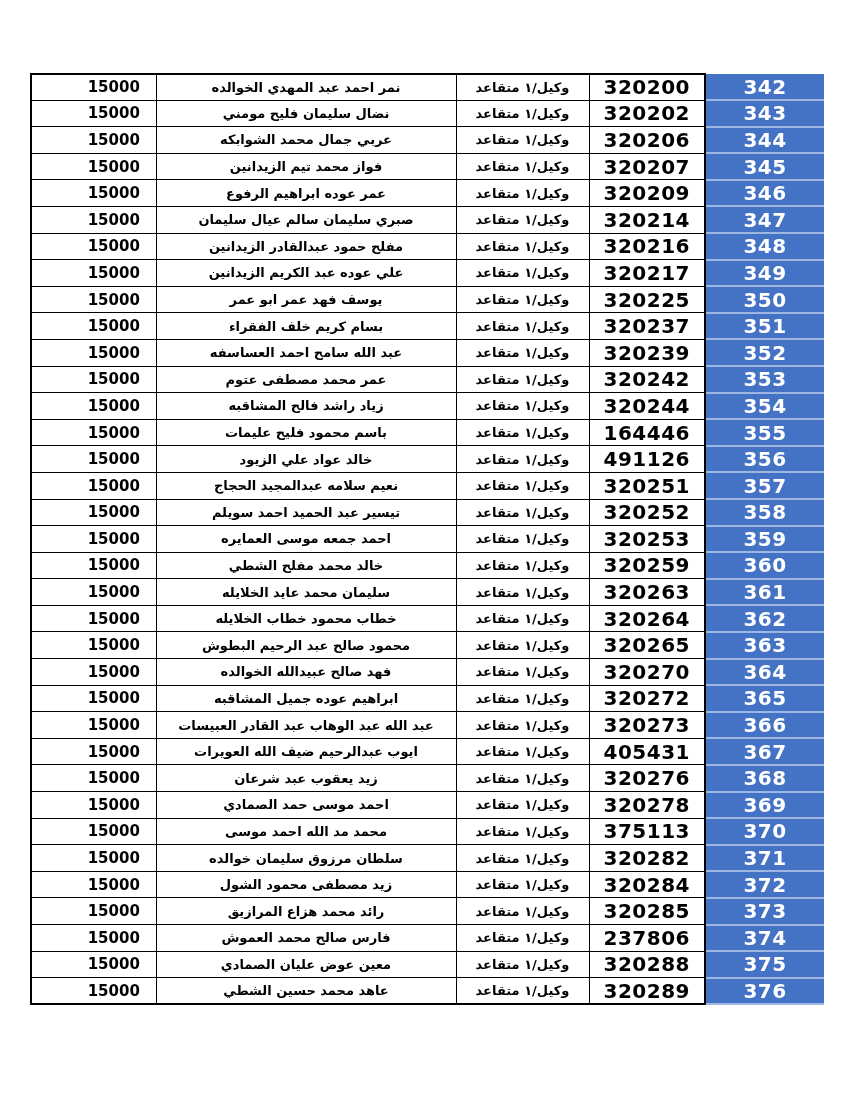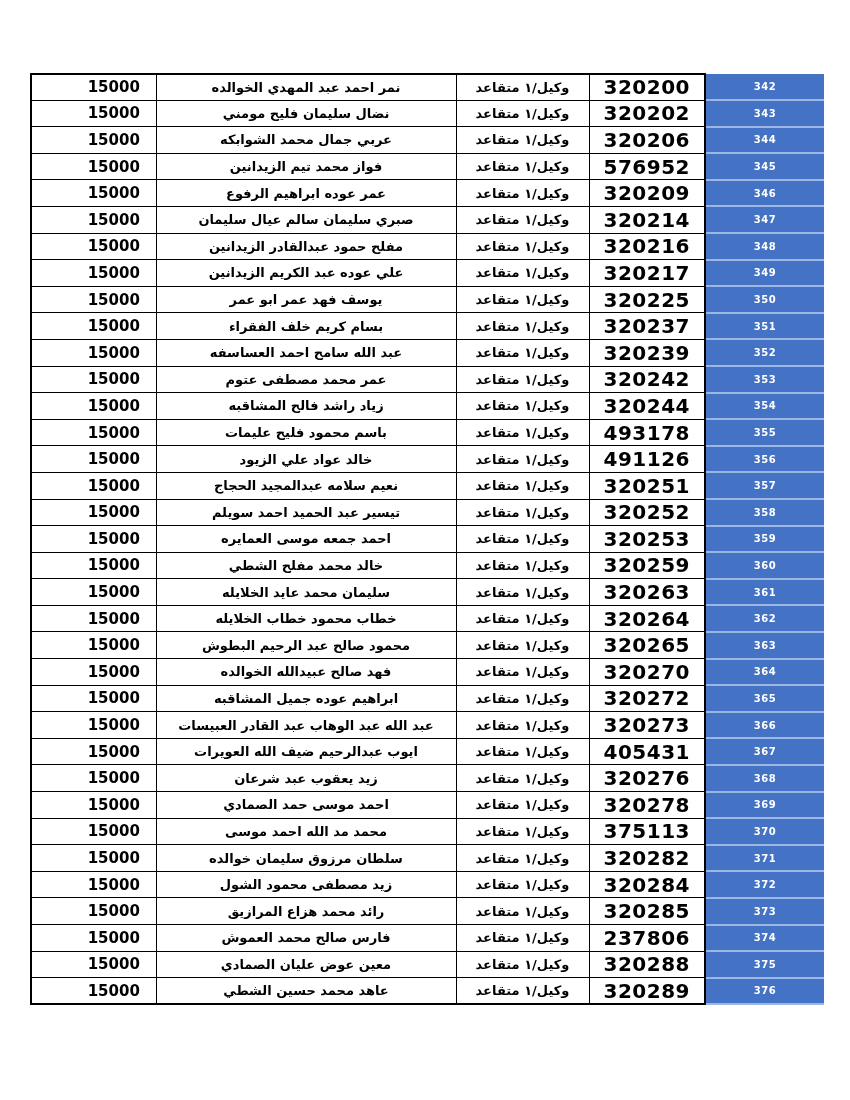--- a/index.html
+++ b/index.html
@@ -39,21 +39,21 @@
   tr:last-child  td.main { border-bottom-width: 2.5px; }
   td.amount { border-left-width: 2.5px; font-size: 15px; padding-left: 40px; }
   td.name   { direction: rtl; font-size: 13px; text-align: center; }
   td.rank   { direction: rtl; font-size: 13px; margin-left: 16px; }
   td.id     { border-right-width: 2px; font-size: 20px; letter-spacing: 0.5px; }
   td.serial {
     background: #4472C4;
     border: none;
     border-bottom: 2px solid #9db7e2;
     color: #ffffff;
-    font-size: 10px;
+    font-size: 20px;
     letter-spacing: 0.5px;
   }
 </style>
 </head>
 <body>
 
 <div class="page">
   <table class="roster">
     <colgroup>
       <col class="c-amount">
@@ -84,21 +84,21 @@
     <td class="main name">عربي جمال محمد الشوابكه</td>
     <td class="main rank">وكيل/١ متقاعد</td>
     <td class="main id">320206</td>
     <td class="serial">344</td>
   </tr>
 
   <tr>
     <td class="main amount">15000</td>
     <td class="main name">فواز محمد تيم الزيدانين</td>
     <td class="main rank">وكيل/١ متقاعد</td>
-    <td class="main id">576952</td>
+    <td class="main id">320207</td>
     <td class="serial">345</td>
   </tr>
 
   <tr>
     <td class="main amount">15000</td>
     <td class="main name">عمر عوده ابراهيم الرفوع</td>
     <td class="main rank">وكيل/١ متقاعد</td>
     <td class="main id">320209</td>
     <td class="serial">346</td>
   </tr>
@@ -164,21 +164,21 @@
     <td class="main name">زياد راشد فالح المشاقبه</td>
     <td class="main rank">وكيل/١ متقاعد</td>
     <td class="main id">320244</td>
     <td class="serial">354</td>
   </tr>
 
   <tr>
     <td class="main amount">15000</td>
     <td class="main name">باسم محمود فليح عليمات</td>
     <td class="main rank">وكيل/١ متقاعد</td>
-    <td class="main id">493178</td>
+    <td class="main id">164446</td>
     <td class="serial">355</td>
   </tr>
 
   <tr>
     <td class="main amount">15000</td>
     <td class="main name">خالد عواد علي الزيود</td>
     <td class="main rank">وكيل/١ متقاعد</td>
     <td class="main id">491126</td>
     <td class="serial">356</td>
   </tr>

